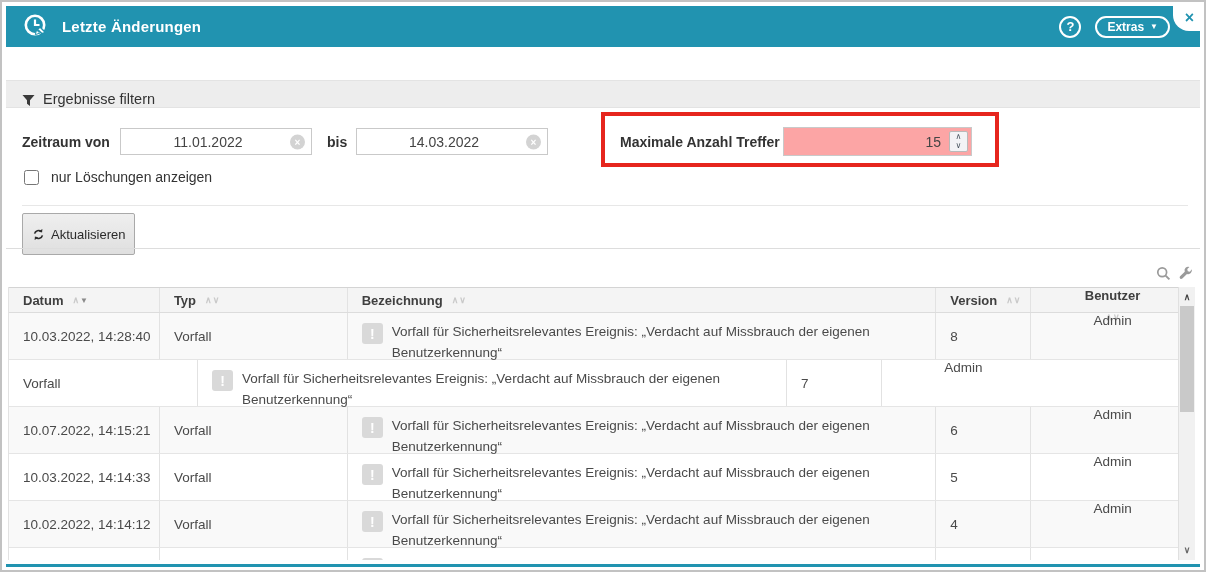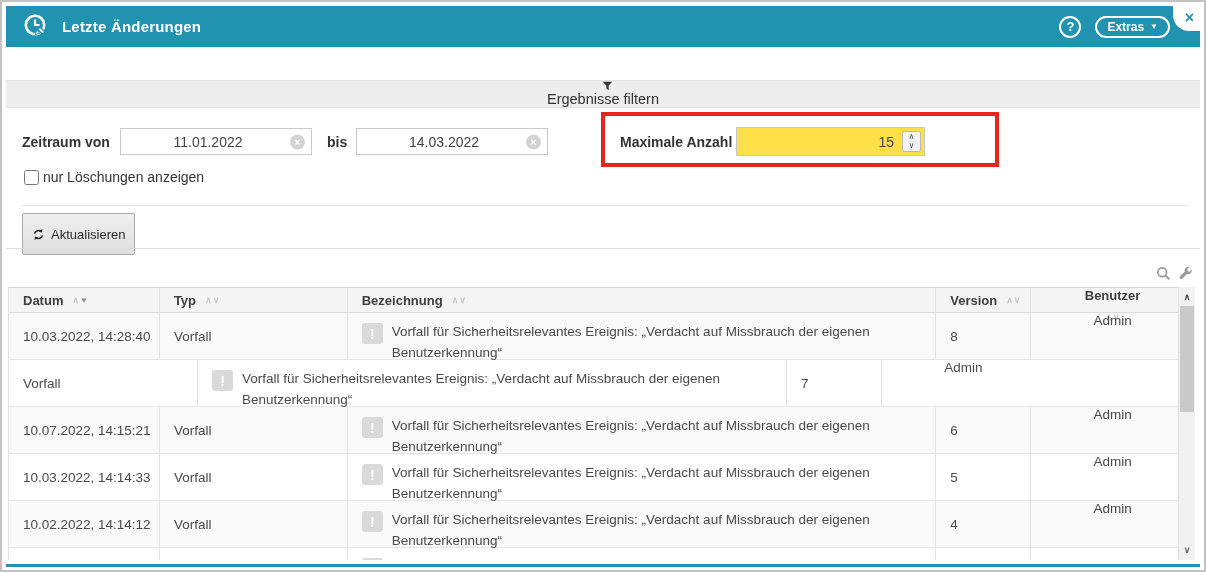--- a/index.html
+++ b/index.html
@@ -17,39 +17,39 @@
   .extras-btn{height:22px;border:2px solid #fff;border-radius:12px;box-sizing:border-box;
               display:flex;align-items:center;padding:0 10px;gap:6px;font-size:12px;font-weight:bold;cursor:pointer;}
   .extras-caret{font-size:8px;line-height:1;}
   .close-corner{position:absolute;top:2px;right:2px;width:29px;height:27px;background:#fff;
                 border-bottom-left-radius:16px;z-index:5;display:flex;align-items:center;justify-content:center;
                 color:#2193b0;font-size:16px;font-weight:bold;cursor:pointer;padding-left:4px;box-sizing:border-box;}
 
   
   .filter-header{position:absolute;left:4px;right:4px;top:78px;height:28px;background:#ededed;
                  border-top:1px solid #e3e3e3;border-bottom:1px solid #e3e3e3;box-sizing:border-box;
-                 display:flex;align-items:center;font-size:14.5px;color:#333;flex-direction:column;}
+                 display:flex;align-items:flex-end;font-size:14.5px;color:#333;}
   .filter-header svg{margin-left:16px;margin-right:8px;}
   .flabel{position:absolute;font-size:14px;font-weight:bold;color:#333;}
   .date-wrap{position:absolute;height:27px;width:192px;box-sizing:border-box;border:1px solid #c9c9c9;background:#fff;}
   .date-wrap input{position:absolute;inset:0;border:none;outline:none;width:100%;height:100%;
                    text-align:center;font-size:14px;color:#444;font-family:"Liberation Sans",sans-serif;background:transparent;padding-right:18px;box-sizing:border-box;}
   .clear-btn{position:absolute;right:6px;top:50%;transform:translateY(-50%);width:15px;height:15px;border-radius:50%;
              background:#d3d3d3;color:#fff;font-size:10px;font-weight:bold;display:flex;align-items:center;justify-content:center;cursor:pointer;}
-  .num-wrap{position:absolute;left:734px;top:125px;width:189px;height:29px;box-sizing:border-box;
-            border:1px solid #c9c9c9;background:#fde047;}
+  .num-wrap{position:absolute;left:781px;top:125px;width:189px;height:29px;box-sizing:border-box;
+            border:1px solid #c9c9c9;background:#fca5a5;}
   .num-wrap input{position:absolute;inset:0;border:none;outline:none;width:100%;height:100%;text-align:right;
                   font-size:14px;color:#444;font-family:"Liberation Sans",sans-serif;background:transparent;padding-right:30px;box-sizing:border-box;}
   .spinner{position:absolute;right:3px;top:3px;bottom:3px;width:19px;box-sizing:border-box;border:1px solid #b9b9b9;
            border-radius:2px;background:#f3f3f6;display:flex;flex-direction:column;align-items:center;justify-content:center;
            line-height:1;color:#4a5560;cursor:pointer;}
   .spinner span{font-size:8px;height:9px;display:block;}
   .annotation{position:absolute;left:599px;top:110px;width:398px;height:55px;box-sizing:border-box;
               border:4px solid #e6251d;z-index:4;pointer-events:none;}
-  .checkbox-row{position:absolute;left:22px;top:167px;display:flex;align-items:center;gap:4px;font-size:14px;color:#333;}
+  .checkbox-row{position:absolute;left:22px;top:167px;display:flex;align-items:center;gap:12px;font-size:14px;color:#333;}
   .checkbox-row input{width:15px;height:15px;margin:0;accent-color:#fff;}
   .separator{position:absolute;left:20px;right:16px;top:203px;height:1px;background:#e7e7e7;}
   .refresh-btn{position:absolute;left:20px;top:211px;height:42px;display:flex;align-items:center;gap:6px;
                background:linear-gradient(#efefef,#dfdfdf);border:1px solid #a9a9a9;border-radius:2px;
                padding:0 9px;font-size:13px;color:#2b2b2b;cursor:pointer;font-family:"Liberation Sans",sans-serif;}
   .panel-divider{position:absolute;left:4px;right:4px;top:246px;height:1px;background:#ddd;}
 
   
   .table-tools{position:absolute;right:11px;top:264px;display:flex;gap:7px;align-items:center;}
   .tool{cursor:pointer;display:flex;}

